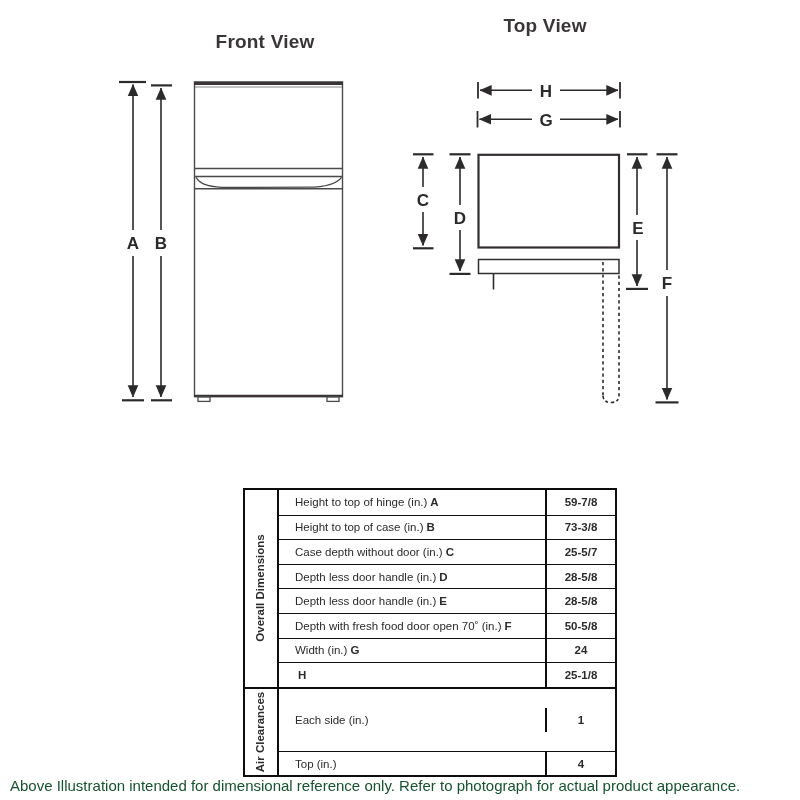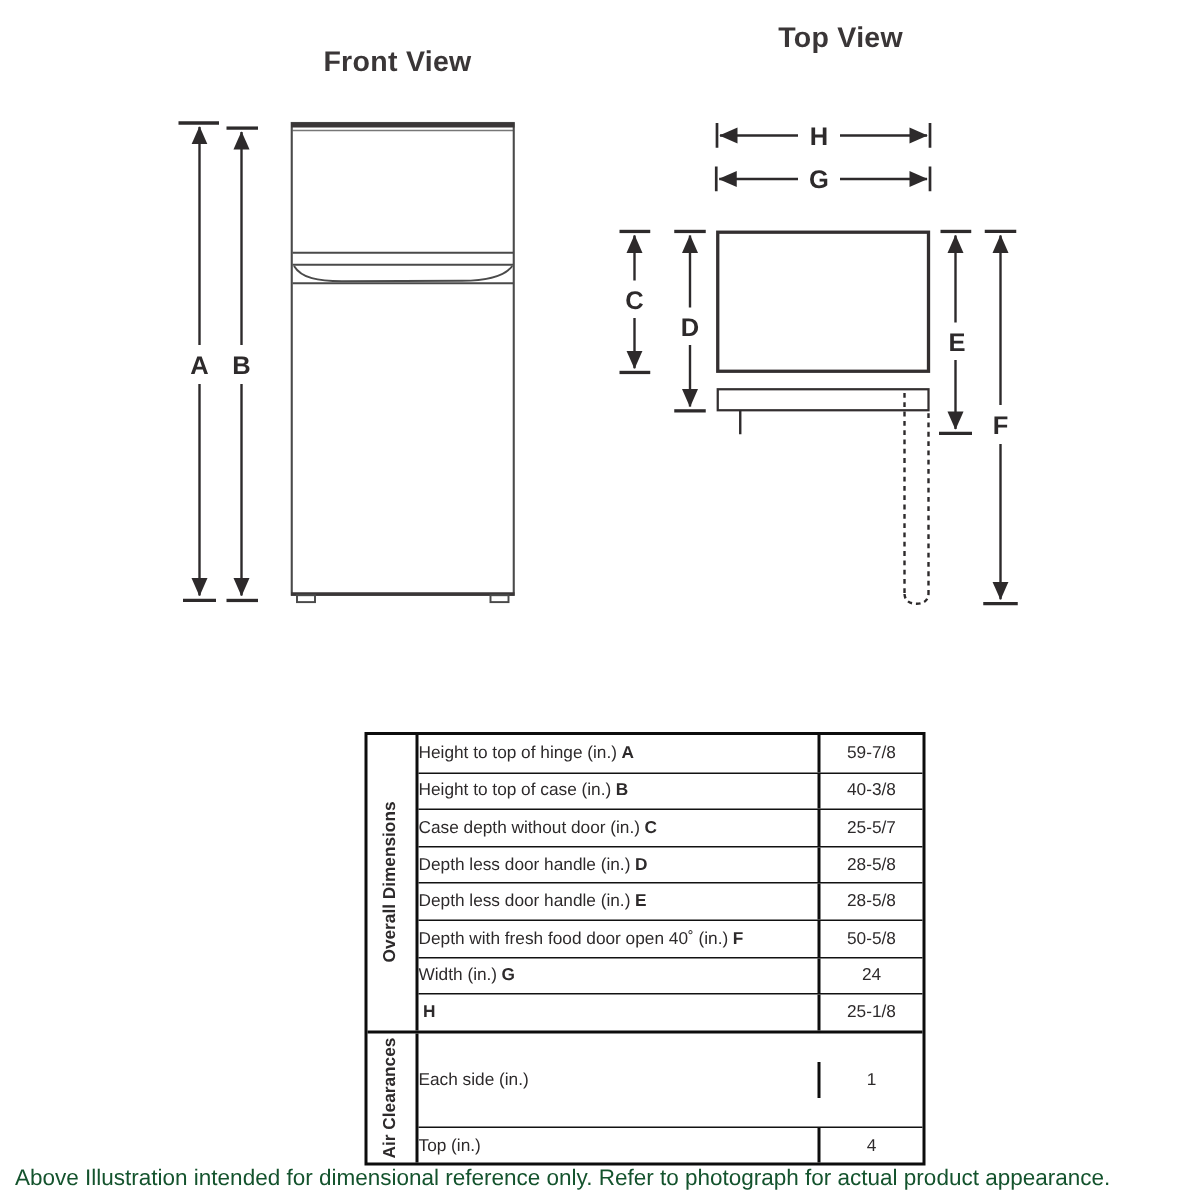--- a/index.html
+++ b/index.html
@@ -15,21 +15,21 @@
   .view-title {
     position: absolute;
     width: 170px;
     text-align: center;
     font-size: 19px;
     font-weight: bold;
     color: #3a3637;
     letter-spacing: 0.2px;
   }
   #front-title { left: 180px; top: 15px; margin-top: 16px; }
-  #top-title   { left: 432px; top: 15px; text-align: right; }
+  #top-title   { left: 460px; top: 15px; }
 
   svg text.dimletter {
     font-family: "Liberation Sans", sans-serif;
     font-size: 17px;
     font-weight: bold;
     fill: #2d2a2b;
   }
 
   
   .dims-table {
@@ -62,33 +62,33 @@
     width: 110px;
   }
   .trows { flex: 1; display: flex; flex-direction: column; }
   .trow { display: flex; height: 24.6px; box-sizing: border-box; }
   .trow + .trow { border-top: 1.2px solid #111111; }
   .tsection.air .trow { height: 24.2px; margin-top: 19px; }
   .tlabel {
     flex: 1;
     display: flex;
     align-items: center;
-    padding-left: 0;
+    padding-left: 16px;
     white-space: nowrap;
     overflow: hidden;
   }
   .tletter { font-weight: bold; margin-left: 3px; }
   .tvalue {
     width: 68px;
     flex: none;
     border-left: 2px solid #0d0d0d;
     display: flex;
     align-items: center;
     justify-content: center;
-    font-weight: normal;
+    font-weight: bold;
   }
 
   .footer-note {
     position: absolute;
     left: 10px;
     top: 777px;
     width: 790px;
     font-size: 15px;
     color: #14532d;
     white-space: nowrap;
@@ -209,21 +209,21 @@
               <span>Height to top of hinge (in.)</span>
               <span class="tletter">A</span>
             </div>
           <div class="tvalue">59-7/8</div>
         </div>
         <div class="trow">
           <div class="tlabel">
               <span>Height to top of case (in.)</span>
               <span class="tletter">B</span>
             </div>
-          <div class="tvalue">40-3/8</div>
+          <div class="tvalue">73-3/8</div>
         </div>
         <div class="trow">
           <div class="tlabel">
               <span>Case depth without door (in.)</span>
               <span class="tletter">C</span>
             </div>
           <div class="tvalue">25-5/7</div>
         </div>
         <div class="trow">
           <div class="tlabel">
@@ -234,21 +234,21 @@
         </div>
         <div class="trow">
           <div class="tlabel">
               <span>Depth less door handle (in.)</span>
               <span class="tletter">E</span>
             </div>
           <div class="tvalue">28-5/8</div>
         </div>
         <div class="trow">
           <div class="tlabel">
-              <span>Depth with fresh food door open 40˚ (in.)</span>
+              <span>Depth with fresh food door open 70˚ (in.)</span>
               <span class="tletter">F</span>
             </div>
           <div class="tvalue">50-5/8</div>
         </div>
         <div class="trow">
           <div class="tlabel">
               <span>Width (in.)</span>
               <span class="tletter">G</span>
             </div>
           <div class="tvalue">24</div>

